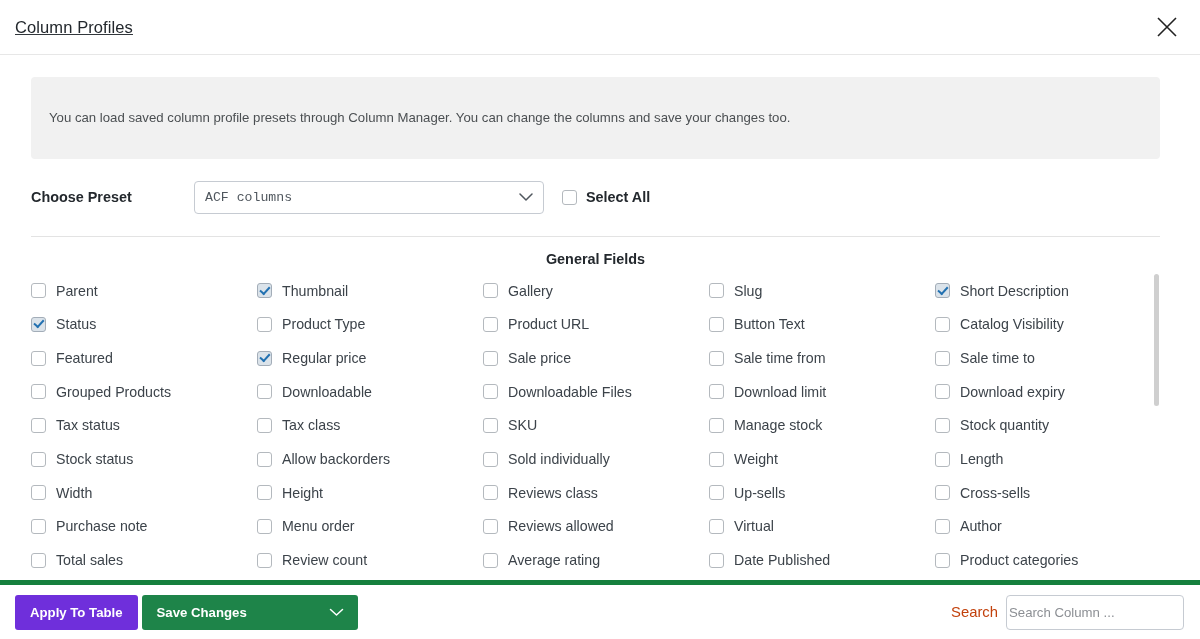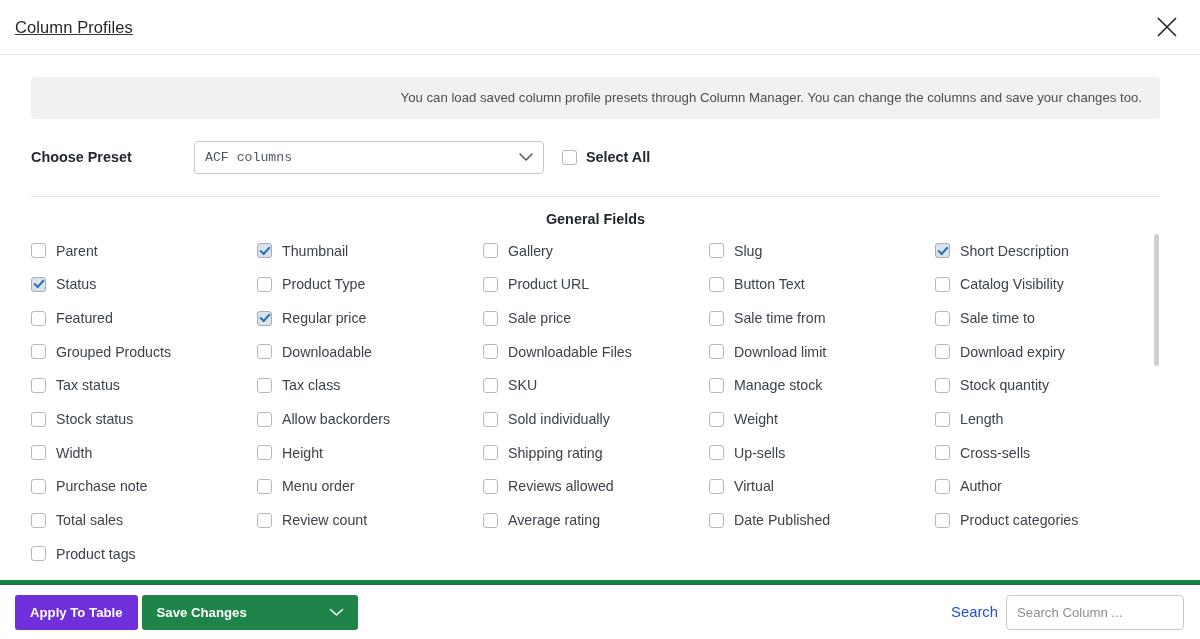--- a/index.html
+++ b/index.html
@@ -53,26 +53,25 @@
     padding: 0;
   }
   .body-inner {
     padding: 22px 40px 0 31px;
     height: 100%;
   }
 
   .notice {
     background: #f1f1f1;
     border-radius: 4px;
-    padding: 12px 18px;
+    padding: 32px 18px;
     font-size: 13.2px;
     color: #4b4f52;
     line-height: 1.35;
     margin-bottom: 22px;
-    text-align: right;
   }
 
   
   .preset-row {
     display: flex;
     align-items: center;
     gap: 0;
     margin-bottom: 22px;
   }
   .preset-label {
@@ -240,28 +239,28 @@
     width: 216px;
   }
   .btn-save .save-chevron { display: flex; align-items: center; }
   .footer-right {
     display: flex;
     align-items: center;
     gap: 8px;
   }
   .search-label {
     font-size: 14.8px;
-    color: #1d4ed8;
+    color: #c2410c;
   }
   .search-input {
     width: 178px;
     height: 35px;
     border: 1px solid #c6cbd2;
     border-radius: 4px;
-    padding: 0 10px;
+    padding: 0 2px;
     font-size: 13.2px;
     font-family: "Liberation Sans", sans-serif;
     color: #50575e;
     background: #fff;
   }
   .search-input::placeholder { color: #8c8f94; }
 </style>
 </head>
 <body>
 
@@ -432,21 +431,21 @@
             <label class="field-item">
               <span class="cb"></span>
               <span class="field-label">Width</span>
             </label>
             <label class="field-item">
               <span class="cb"></span>
               <span class="field-label">Height</span>
             </label>
             <label class="field-item">
               <span class="cb"></span>
-              <span class="field-label">Shipping rating</span>
+              <span class="field-label">Reviews class</span>
             </label>
             <label class="field-item">
               <span class="cb"></span>
               <span class="field-label">Up-sells</span>
             </label>
             <label class="field-item">
               <span class="cb"></span>
               <span class="field-label">Cross-sells</span>
             </label>
             <label class="field-item">

